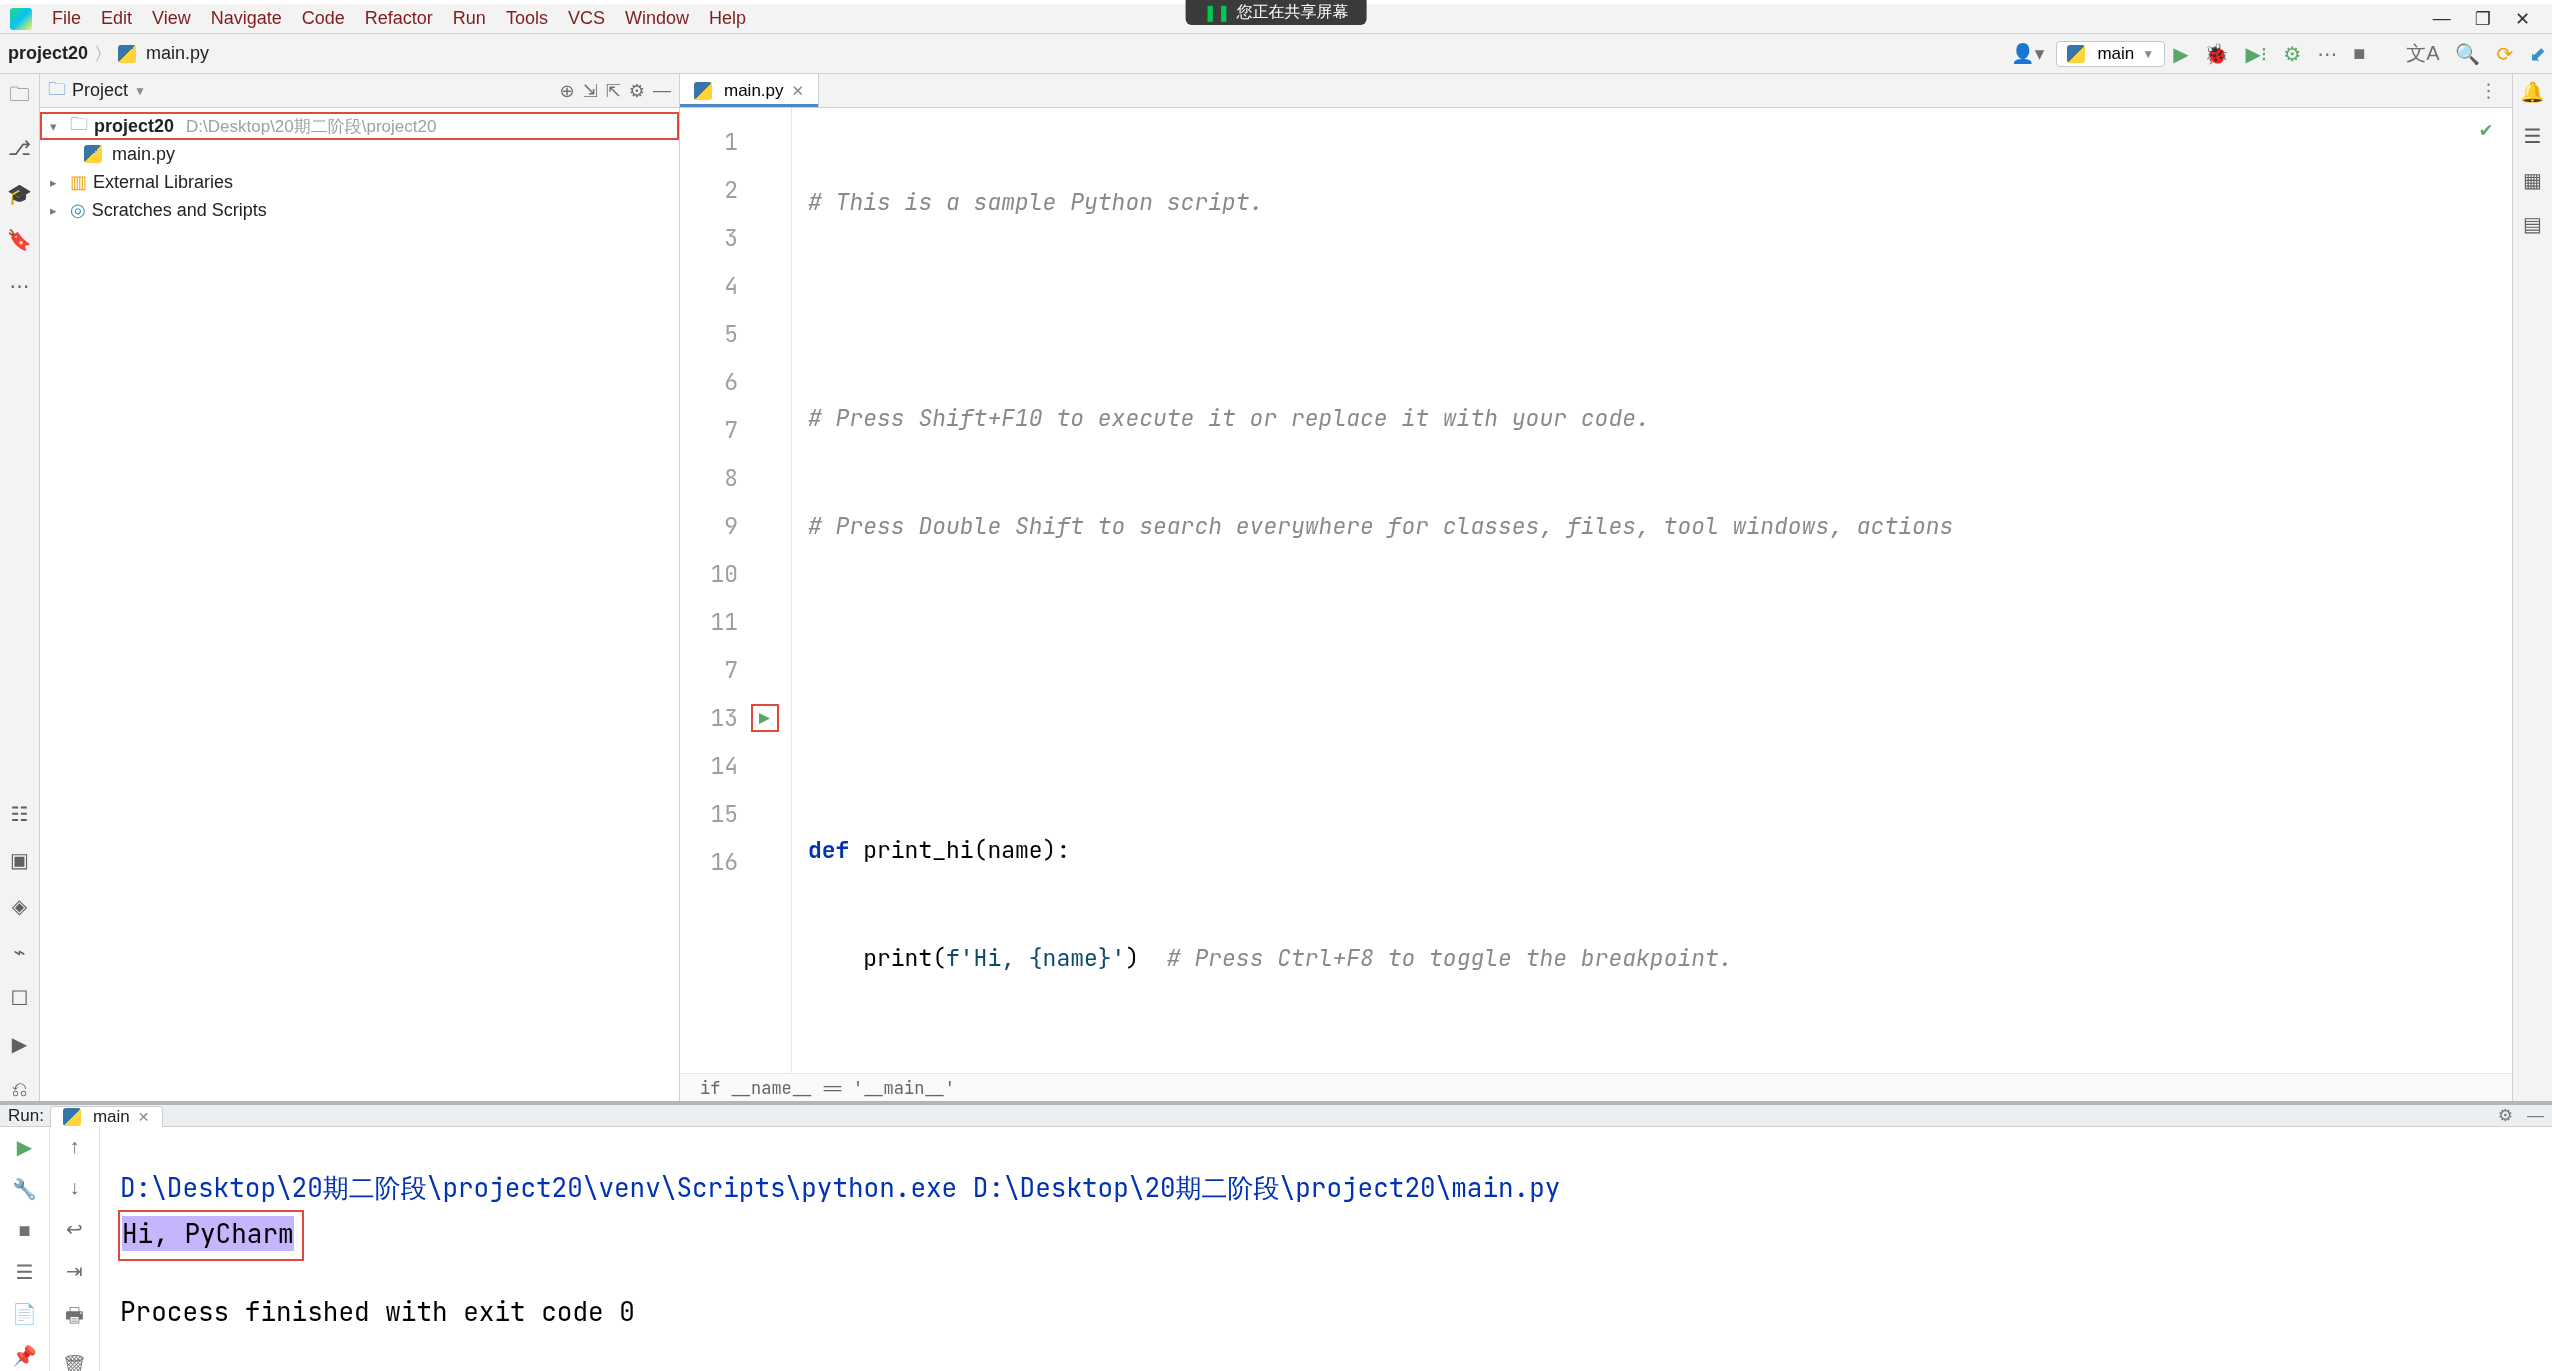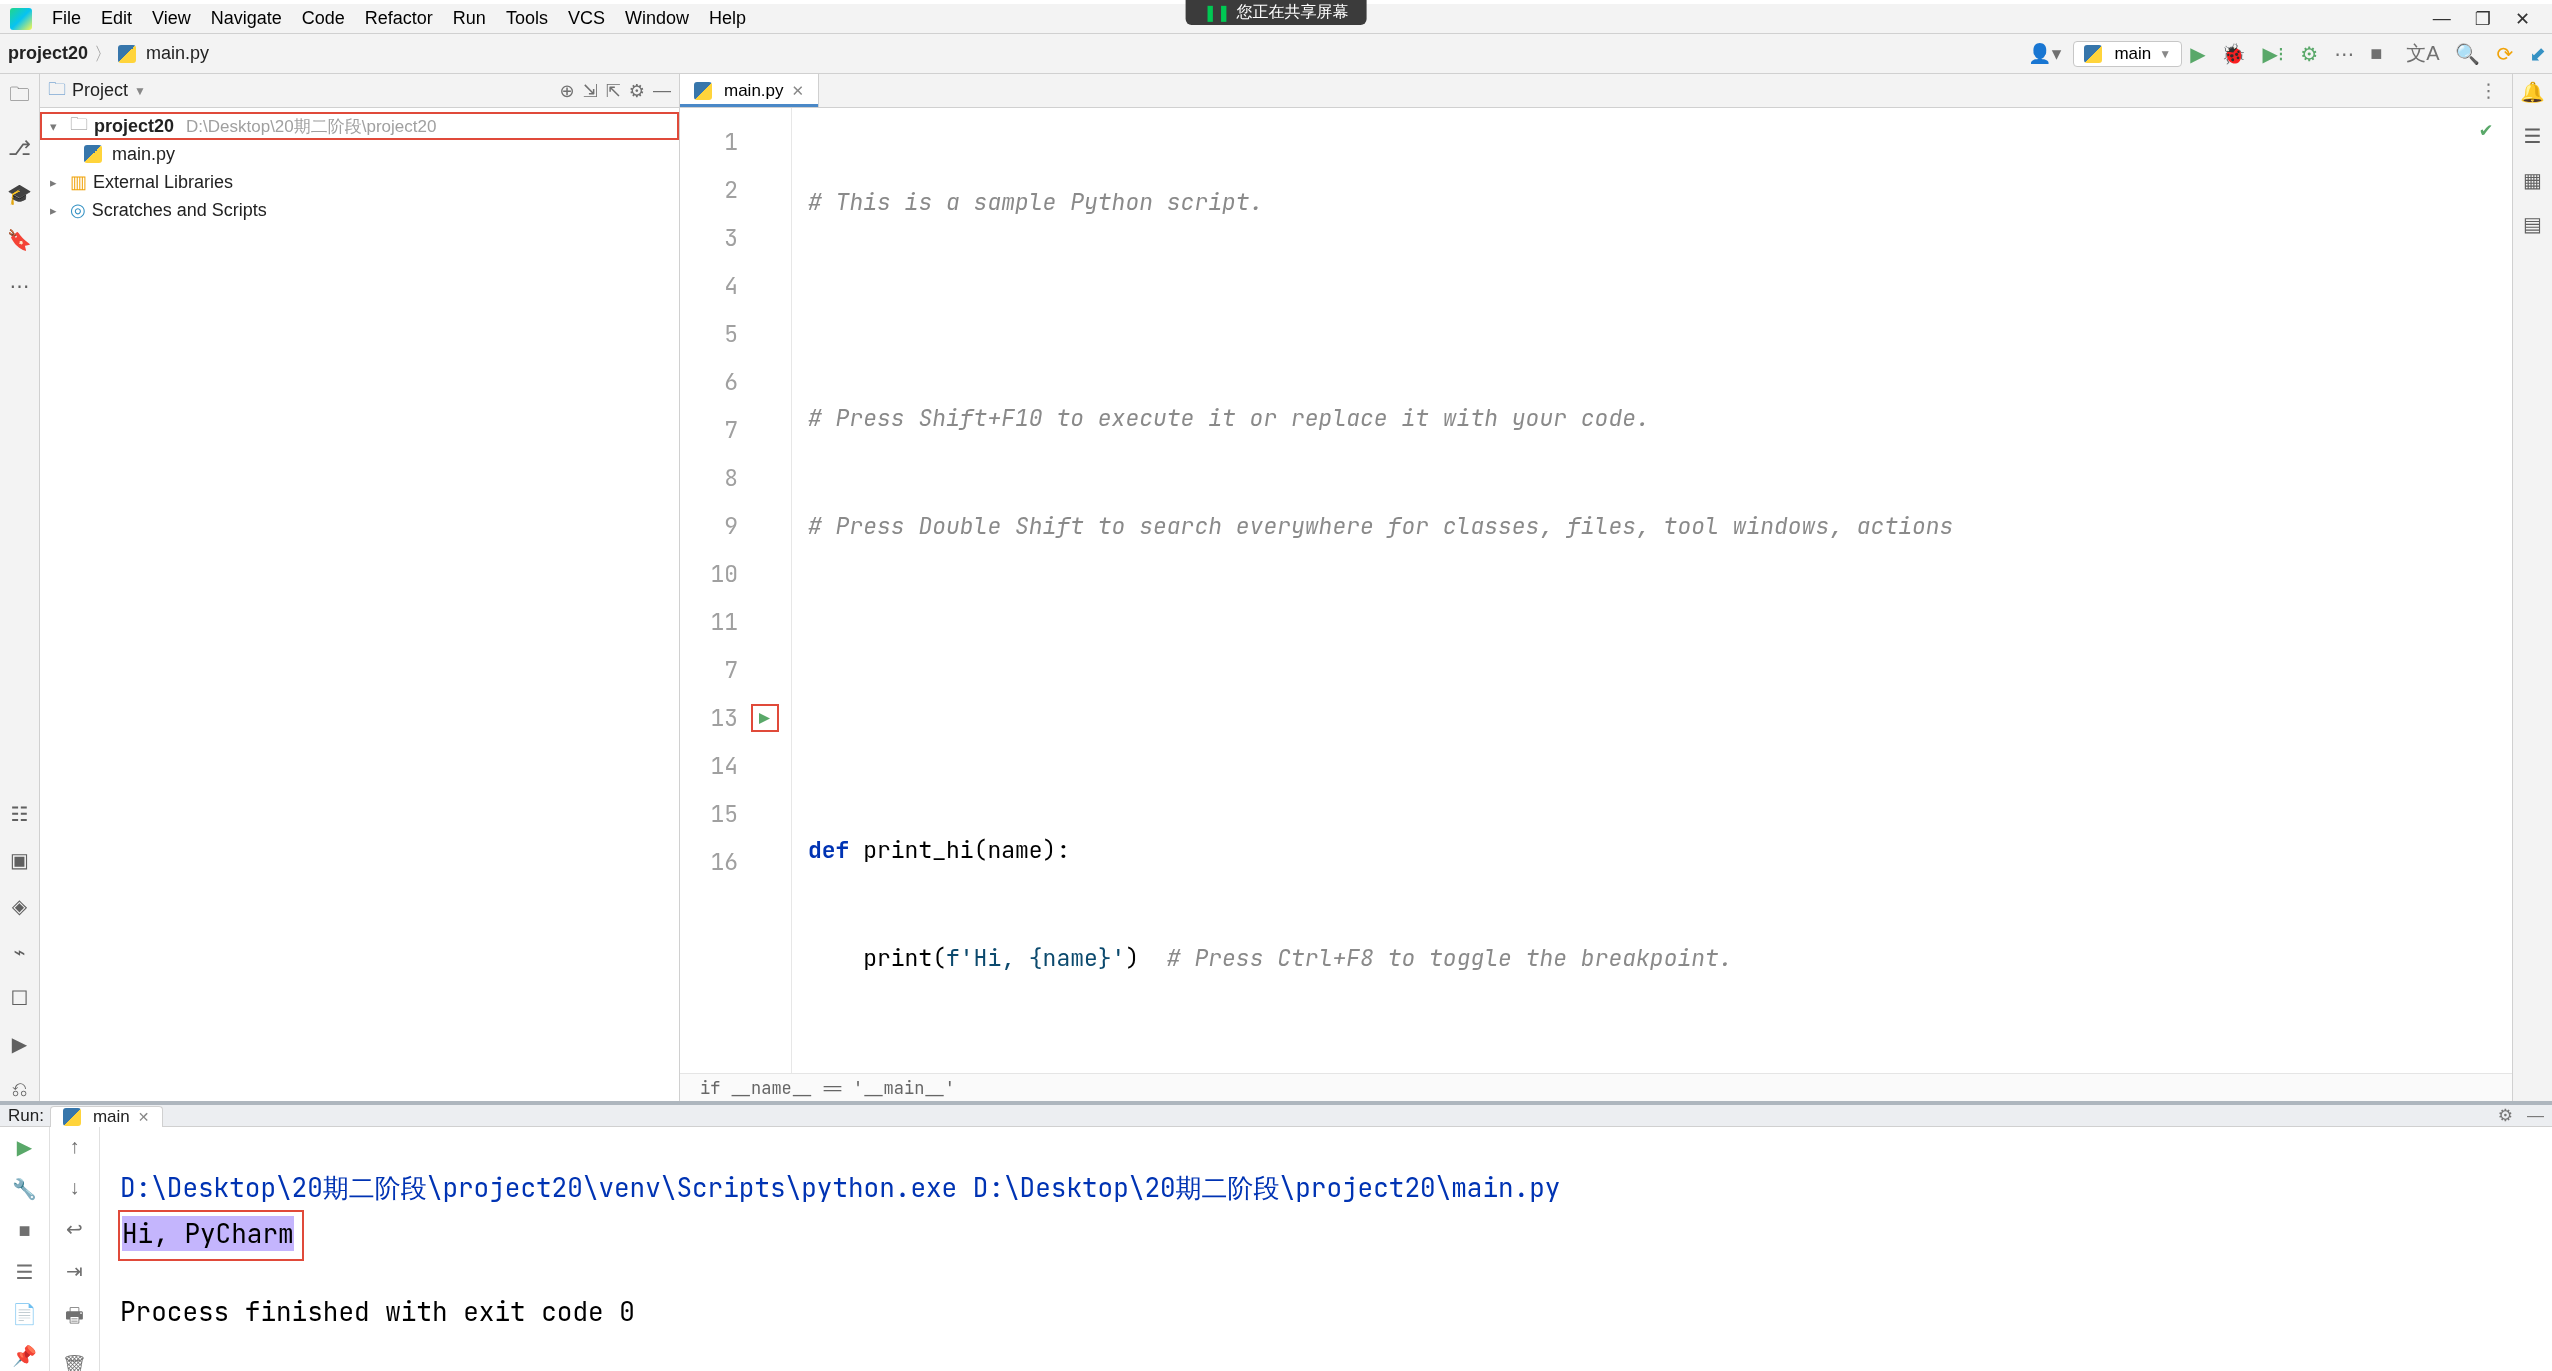--- a/index.html
+++ b/index.html
@@ -7,21 +7,21 @@
 .mono { font-family: "JetBrains Mono", Consolas, monospace; }
 
 
 .top-strip { height: 4px; background: #fff; position: relative; }
 .sharing-pill { position: absolute; left: 50%; transform: translateX(-50%); top: 0; background: #3b3b3b; color: #fff; font-size: 16px; padding: 2px 18px; border-radius: 0 0 6px 6px; display: flex; align-items: center; gap: 6px; }
 .sharing-pill .dot { color: #00c853; }
 
 
 .menu-bar { height: 30px; display: flex; align-items: center; padding: 0 6px; background: #f3f3f3; border-bottom: 1px solid #d0d0d0; }
 .app-icon { width: 22px; height: 22px; background: linear-gradient(135deg,#21d789,#07c3f2,#fcf84a); border-radius: 3px; margin: 0 10px 0 4px; }
-.menu-item { padding: 3px 10px; font-size: 18px; color: #000000; cursor: default; }
+.menu-item { padding: 3px 10px; font-size: 18px; color: #7f1d1d; cursor: default; }
 .menu-spacer { flex: 1; }
 .win-controls { display: flex; gap: 24px; padding-right: 16px; color: #333; font-size: 18px; }
 
 
 .nav-row { height: 40px; display: flex; align-items: center; background: #f3f3f3; border-bottom: 1px solid #d0d0d0; padding: 0 6px; }
 .breadcrumb { display: flex; align-items: center; gap: 6px; font-size: 18px; color: #222; padding-left: 2px; }
 .breadcrumb .sep { color: #999; }
 .py-icon { width: 18px; height: 18px; display: inline-block; background: linear-gradient(135deg,#3776ab 50%,#ffd43b 50%); border-radius: 3px; margin-right: 4px; vertical-align: middle; }
 .nav-spacer { flex: 1; }
 .run-config { display: flex; align-items: center; gap: 8px; border: 1px solid #c7c7c7; border-radius: 4px; padding: 2px 10px; background: #fff; font-size: 17px; margin-right: 8px; }
@@ -138,21 +138,21 @@
     <span>main</span>
     <span class="tri">▼</span>
   </div>
   <div class="toolbar-icons">
     <span class="green">▶</span>
     <span class="bug">🐞</span>
     <span class="green">▶⁝</span>
     <span class="green">⚙︎</span>
     <span class="grey">⋯</span>
     <span class="grey">■</span>
-    <span class="grey" style="margin-left:8px">文A</span>
+    <span class="grey" style="margin-left:25px">文A</span>
     <span class="grey">🔍</span>
     <span class="yellow">⟳</span>
     <span class="blue">⬋</span>
   </div>
 </div>
 
 <div class="work-area">
 
   <div class="left-strip">
     <span>🗀</span>

